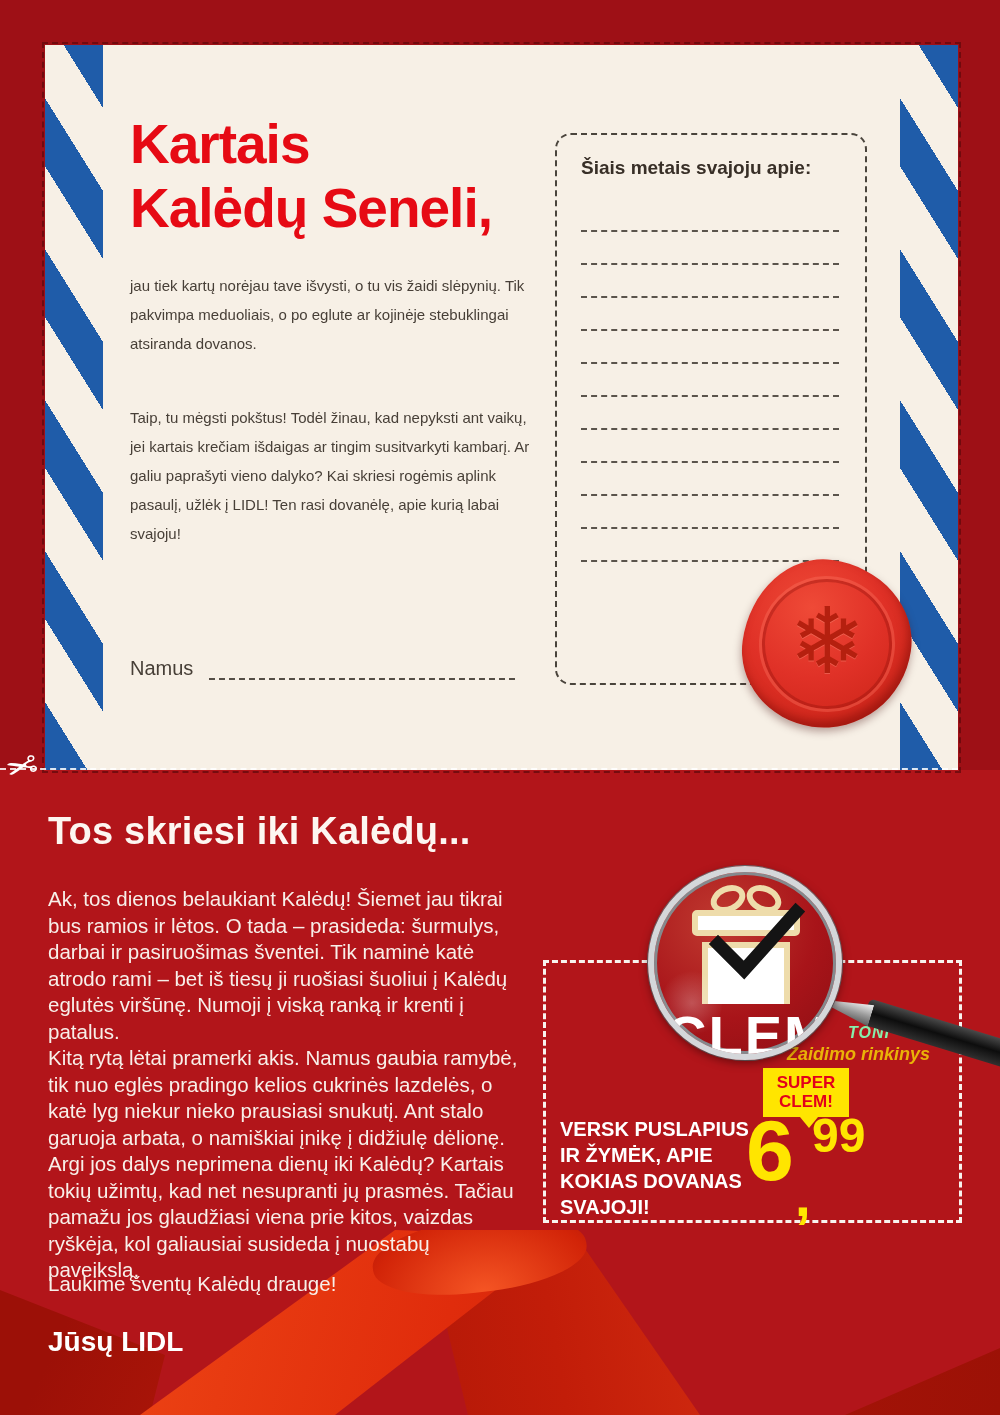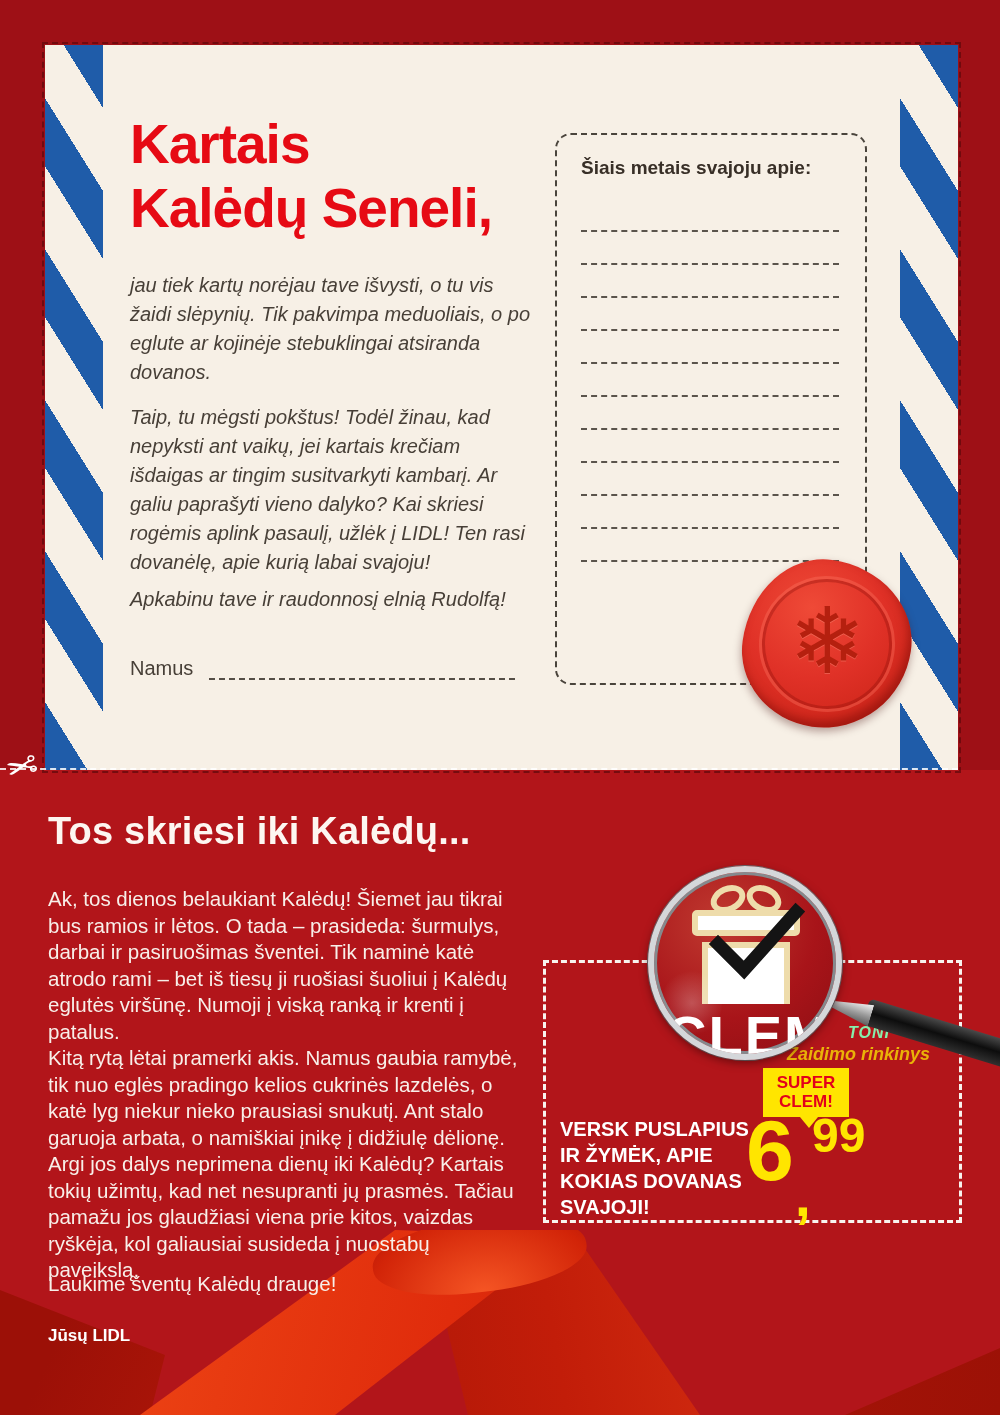--- a/index.html
+++ b/index.html
@@ -42,21 +42,21 @@
   .stripe-band.left{left:0;}
   .stripe-band.right{right:0;}
 
   .letter-title{
     position:absolute;left:85px;top:68px;
     color:var(--lidl-red,#e60a14);
     font-weight:800;font-size:55px;line-height:1.16;letter-spacing:-1px;
   }
   .letter-par{
     position:absolute;left:85px;width:402px;
-    font-style:italic;font-size:20px;line-height:29px;
+    font-size:15px;line-height:29px;
     color:var(--letter-text,#473f37);
   }
   .lp1{top:226px;}
   .lp2{top:358px;}
   .lp3{top:540px;}
   .sign-row{
     position:absolute;left:85px;top:612px;width:385px;
     display:flex;align-items:flex-end;
     font-size:20px;color:var(--letter-text,#473f37);
   }
@@ -103,21 +103,21 @@
   
   .section-title{
     position:absolute;left:48px;top:810px;
     color:#fdf6f1;font-weight:800;font-size:38px;letter-spacing:.2px;
   }
   .section-copy{
     position:absolute;left:48px;top:886px;width:478px;
     color:var(--body-white,#f8efe9);font-size:20.5px;line-height:26.5px;
   }
   .section-closing{position:absolute;left:48px;top:1272px;color:var(--body-white,#f8efe9);font-size:20.5px;}
-  .section-sign{position:absolute;left:48px;top:1326px;color:#ffffff;font-weight:800;font-size:17px;}
+  .section-sign{position:absolute;left:48px;top:1326px;color:#ffffff;font-weight:800;font-size:28px;}
 
   
   .ribbon{position:absolute;left:0;top:1230px;width:1000px;height:185px;overflow:hidden;}
   .rib{position:absolute;inset:0;}
   .rib-farleft{
     clip-path:polygon(0px 60px,165px 125px,150px 185px,0px 185px);
     background:linear-gradient(115deg,#9c1007 10%,#c71f0b 55%,#7e0b05 100%);
   }
   .rib-left{
     clip-path:polygon(395px 0px,565px 6px,335px 185px,140px 185px);
@@ -241,21 +241,20 @@
   <div class="stripe-band left"></div>
   <div class="stripe-band right"></div>
 
   <div class="letter-title">
     <div>Kartais</div>
     <div>Kalėdų Seneli,</div>
   </div>
 
   <p class="letter-par lp1">jau tiek kartų norėjau tave išvysti, o tu vis žaidi slėpynių. Tik pakvimpa meduoliais, o po eglute ar kojinėje stebuklingai atsiranda dovanos.</p>
   <p class="letter-par lp2">Taip, tu mėgsti pokštus! Todėl žinau, kad nepyksti ant vaikų, jei kartais krečiam išdaigas ar tingim susitvarkyti kambarį. Ar galiu paprašyti vieno dalyko? Kai skriesi rogėmis aplink pasaulį, užlėk į LIDL! Ten rasi dovanėlę, apie kurią labai svajoju!</p>
-  <p class="letter-par lp3">Apkabinu tave ir raudonnosį elnią Rudolfą!</p>
 
   <div class="sign-row">
     <span>Namus</span>
     <span class="dots"></span>
   </div>
 
   <div class="wishbox">
     <div class="wishbox-title">Šiais metais svajoju apie:</div>
     <div class="write-lines">
         <div class="write-line"></div>

